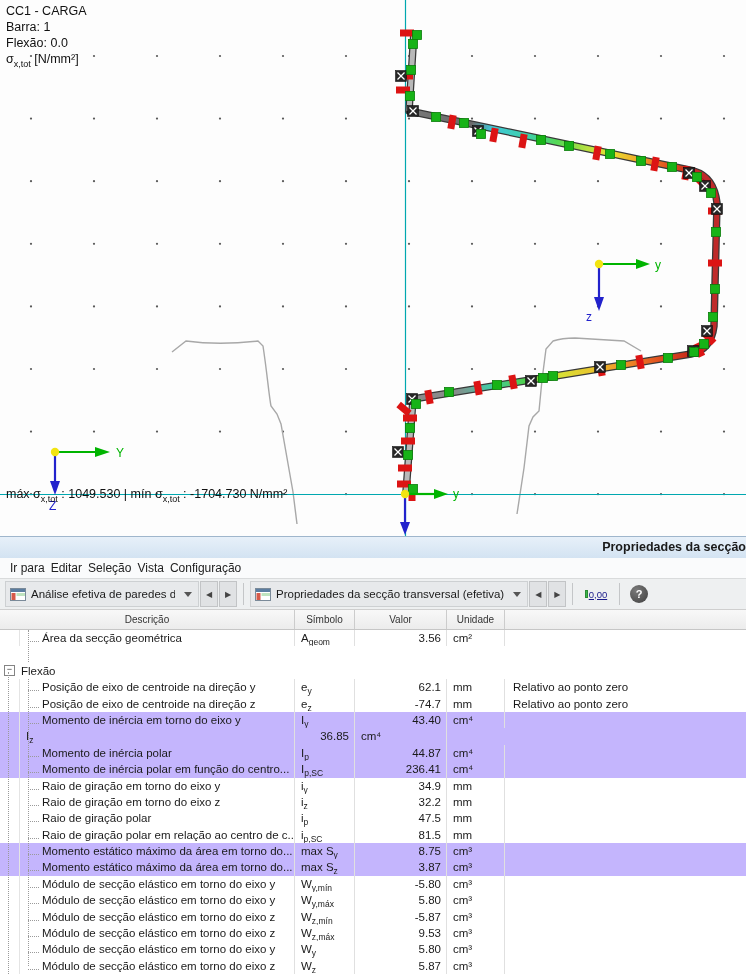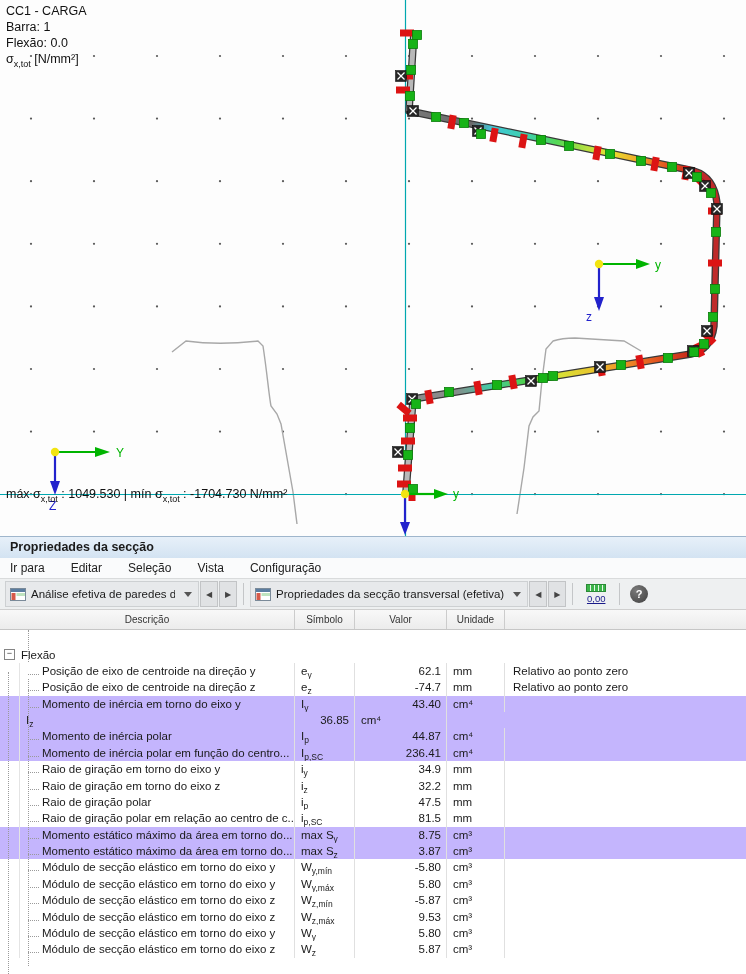--- a/index.html
+++ b/index.html
@@ -7,35 +7,35 @@
        font-family:"Liberation Sans",sans-serif;color:#1a1a1a;}
   
   #viewport{position:absolute;left:0;top:0;width:746px;height:536px;background:#fdfdfd;}
   #vp-svg{position:absolute;left:0;top:0;}
   .vp-text{position:absolute;left:6px;font-size:12.5px;color:#111;white-space:nowrap;}
   .vp-text sub{font-size:9px;}
   
   #panel{position:absolute;left:0;top:536px;width:746px;height:438px;background:#fff;}
   #panel-title{position:absolute;left:0;top:0;width:746px;height:22px;
      background:linear-gradient(#e7f0f9,#d3e3f2);border-top:1px solid #9fb6cc;
-     font-size:12.5px;font-weight:bold;line-height:21px;padding-left:10px;box-sizing:border-box;}
+     font-size:12.5px;font-weight:bold;line-height:21px;padding-left:10px;box-sizing:border-box;text-align:right;}
   #menubar{position:absolute;left:0;top:22px;width:746px;height:20px;background:#fafbfc;
-     display:flex;align-items:center;padding-left:8px;box-sizing:border-box;gap:22px;}
+     display:flex;align-items:center;padding-left:8px;box-sizing:border-box;gap:2px;}
   .menu-item{font-size:12px;color:#222;padding:1px 2px;cursor:default;}
   #toolbar{position:absolute;left:0;top:42px;width:746px;height:32px;background:#eef0f1;
      border-top:1px solid #d9dbdc;border-bottom:1px solid #cfcfcf;box-sizing:border-box;
      display:flex;align-items:center;padding-left:5px;}
   .combo{display:flex;align-items:center;height:24px;background:#e7e9eb;border:1px solid #cdd0d2;
      padding:0 6px 0 4px;gap:5px;font-size:11.5px;white-space:nowrap;}
   .chevron{width:0;height:0;border-left:4px solid transparent;border-right:4px solid transparent;
      border-top:5px solid #555;margin-left:4px;}
   .nav-btn{width:16px;height:24px;display:flex;align-items:center;justify-content:center;
      font-size:8px;color:#444;background:#e0e2e4;border:1px solid #c2c4c6;margin-left:1px;}
   .tb-sep{width:1px;height:22px;background:#c4c6c8;margin:0 6px;}
-  #decimal-btn{width:34px;height:26px;display:flex;flex-direction:column;align-items:center;
+  #decimal-btn{width:34px;height:26px;display:flex;flex-direction:row;align-items:center;
      justify-content:center;gap:1px;background:transparent;border:none;}
   #decimal-ruler{width:18px;height:6px;background:#3cb54a;border:1px solid #2a8a36;
      background-image:repeating-linear-gradient(90deg,transparent 0 3px,#e7f7e9 3px 4px);}
   #decimal-label{font-size:9.5px;text-decoration:underline;color:#1a1a8a;}
   #help-btn{width:18px;height:18px;border-radius:50%;background:radial-gradient(circle at 35% 30%,#7a7a7a,#3f3f3f);
      color:#fff;font-size:11px;font-weight:bold;display:flex;align-items:center;justify-content:center;margin-left:4px;}
   .tbl-icon{width:16px;height:13px;flex:none;}
   
   #thead{position:absolute;left:0;top:74px;width:746px;height:20px;
      background:linear-gradient(#f8f8f8,#ececec);border-bottom:1px solid #c6c6c6;box-sizing:border-box;
@@ -412,20 +412,28 @@
     <span class="th">Símbolo</span>
     <span class="th">Valor</span>
     <span class="th">Unidade</span>
     <span class="th last"></span>
   </div>
 
   <div id="tbody">
     <div class="vtree" style="left:8px;top:42px;height:302px"></div>
     <div class="vtree" style="left:28px;top:0;height:32px"></div>
     <div class="vtree" style="left:28px;top:49px;height:287px"></div>
+  <div class="trow item">
+        <div class="cell gutter"></div>
+        <div class="cell desc"><span class="tree"></span>Área da secção geométrica</div>
+        <div class="cell sym">A<sub>geom</sub></div>
+        <div class="cell val">3.56</div>
+        <div class="cell unit">cm²</div>
+        <div class="cell note"></div>
+      </div>
       <div class="trow spacer"></div>
       <div class="trow group">
         <span class="collapse-box">−</span>
         <span class="gdesc">Flexão</span>
       </div>
       <div class="trow item">
         <div class="cell gutter"></div>
         <div class="cell desc"><span class="tree"></span>Posição de eixo de centroide na direção y</div>
         <div class="cell sym">e<sub>y</sub></div>
         <div class="cell val">62.1</div>

